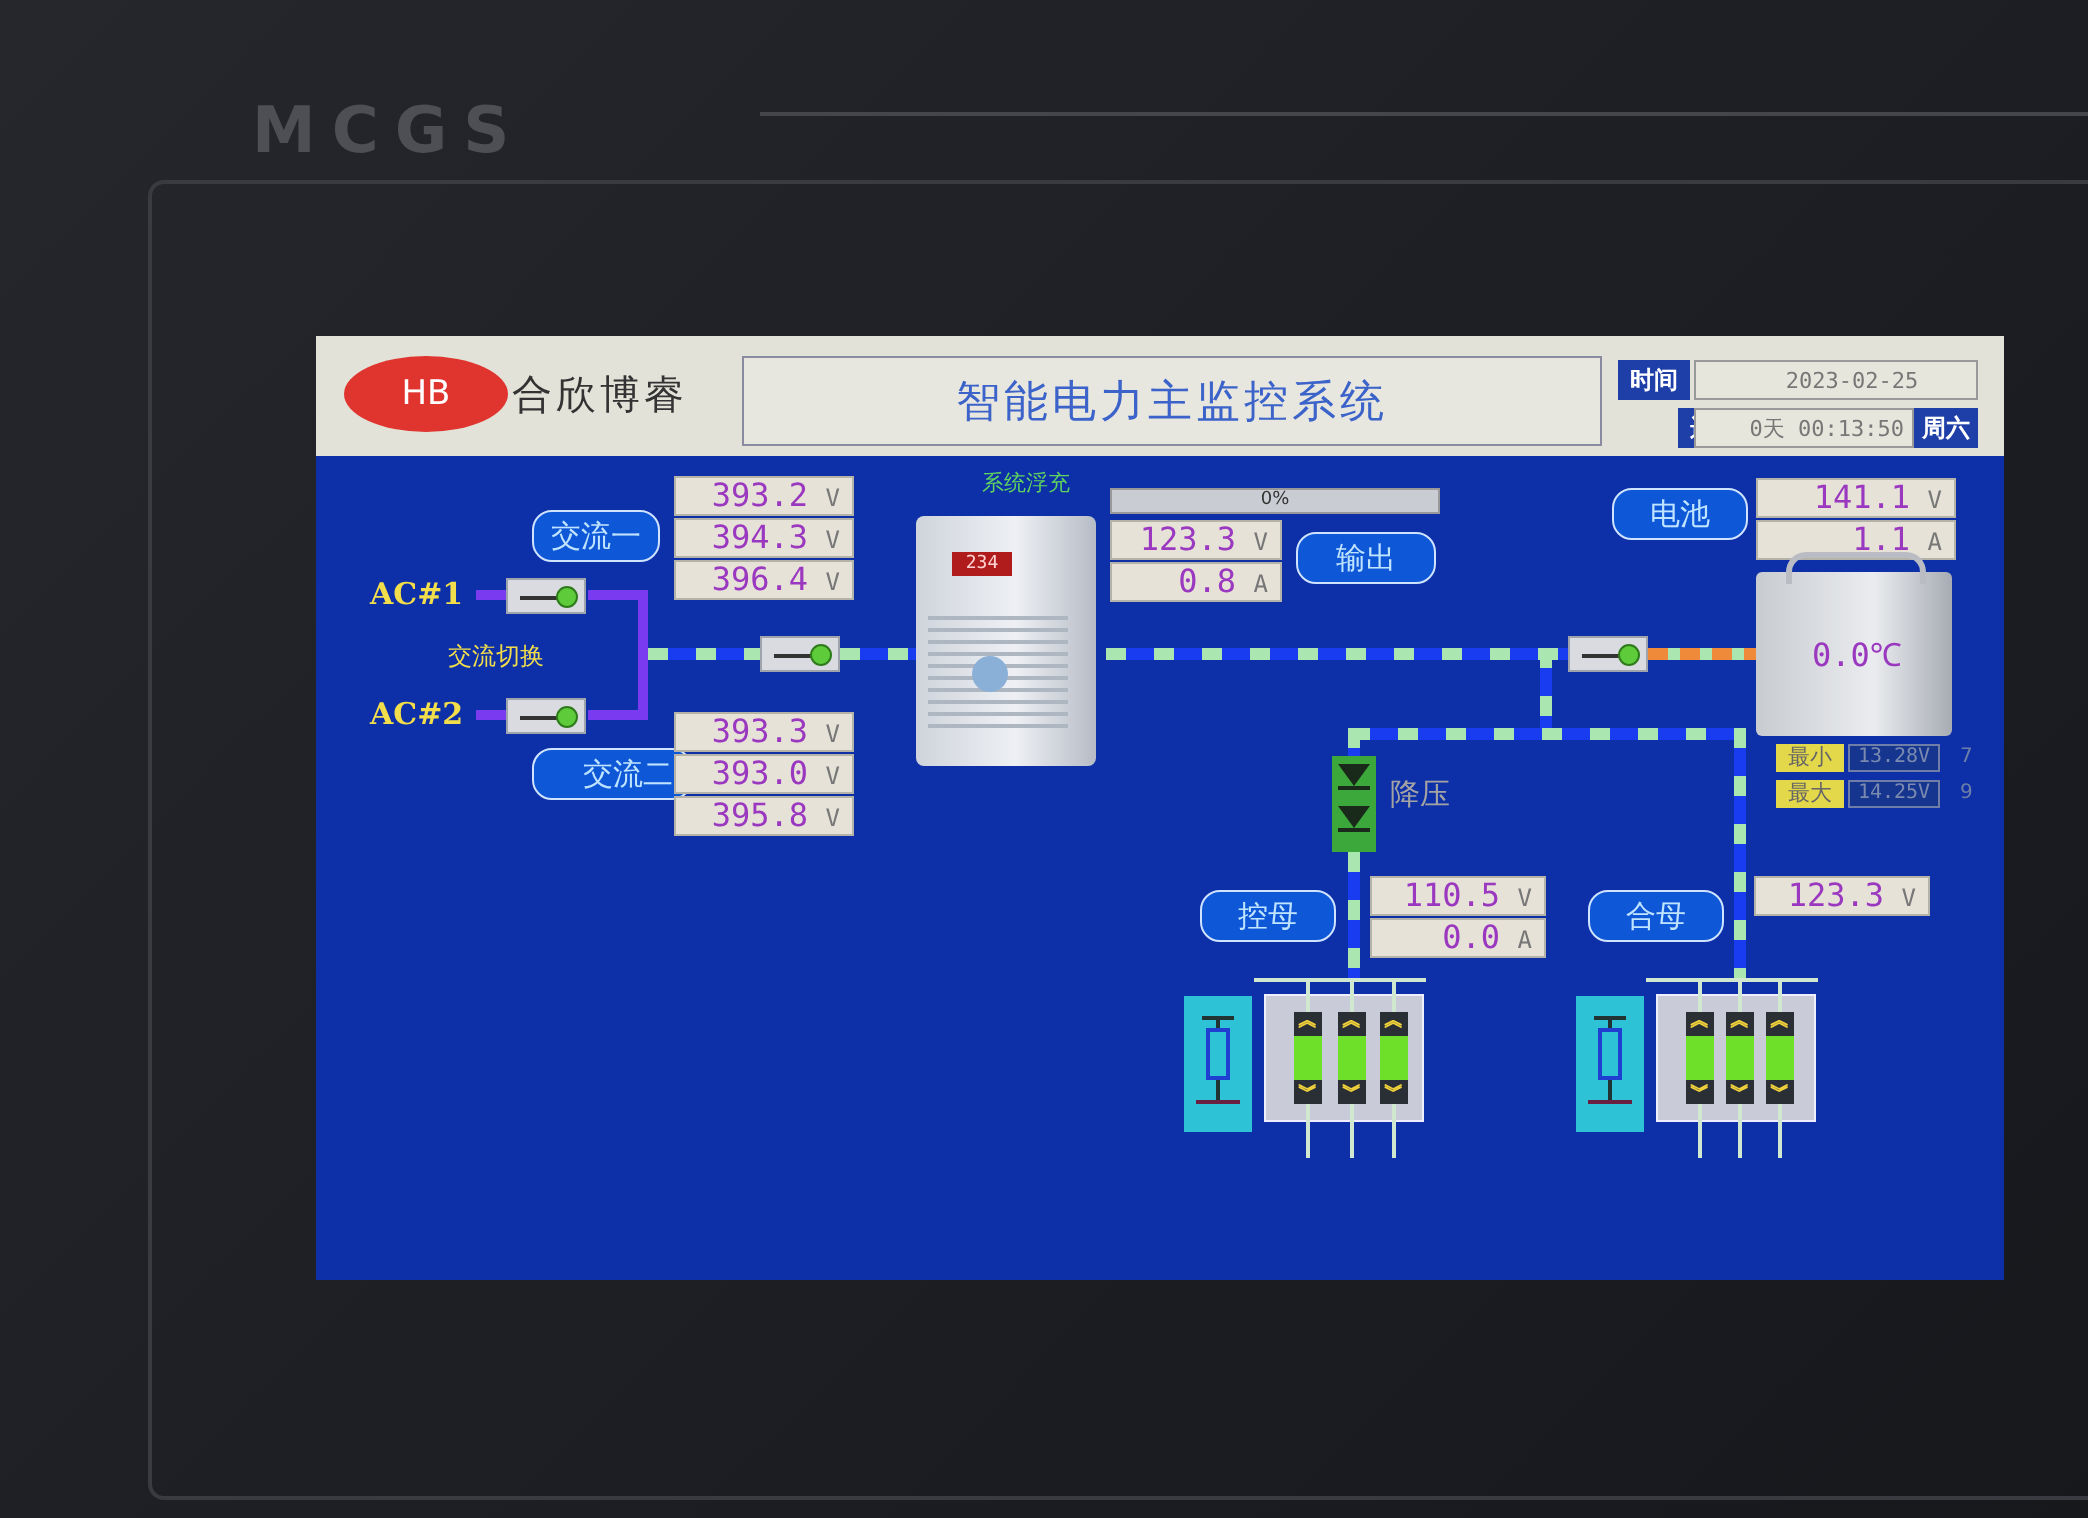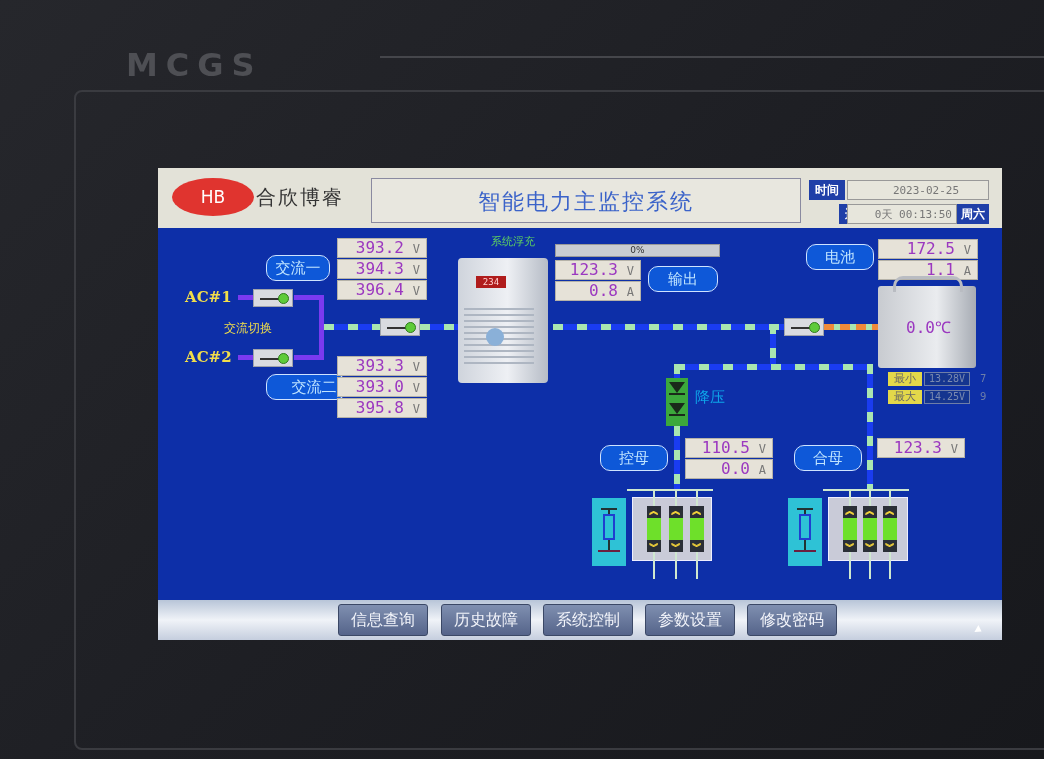--- a/index.html
+++ b/index.html
@@ -123,21 +123,21 @@
   .battery .handle { position: absolute; left: 15px; top: -10px; width: 70px; height: 16px; border: 3px solid #b9bcc2; border-bottom: none; border-radius: 10px 10px 0 0; }
   .battery .temp { position: absolute; left: 28px; top: 30px; font-size: 16px; color: #9b38c0; font-family: "DejaVu Sans Mono", monospace; }
 
   .mm-lbl { position: absolute; width: 34px; height: 14px; background: #e3d84a; color: #666; font-size: 11px; text-align: center; line-height: 14px; }
   .mm-val { position: absolute; width: 46px; height: 14px; border: 1px solid #6e7ea8; color: #7a8ab0; font-size: 10px; text-align: center; line-height: 12px; font-family: "DejaVu Sans Mono", monospace; background: #15358f; }
   .mm-idx { position: absolute; color: #6d7ea8; font-size: 10px; }
 
   .diode { position: absolute; left: 508px; top: 210px; width: 22px; height: 48px; background: #3ca83c; }
   .diode .tri { position: absolute; left: 3px; width: 0; height: 0; border-left: 8px solid transparent; border-right: 8px solid transparent; border-top: 11px solid #1a2a1a; }
   .diode .bar { position: absolute; left: 3px; width: 16px; height: 2px; background: #1a2a1a; }
-  .buck-label { position: absolute; left: 537px; top: 220px; color: #0ea5e9; font-size: 15px; }
+  .buck-label { position: absolute; left: 537px; top: 220px; color: #a3a3a3; font-size: 15px; }
 
   .ground-box { position: absolute; width: 34px; height: 68px; background: #2ec2d6; }
   .ground-box .t { position: absolute; left: 9px; top: 10px; width: 16px; height: 2px; background: #233; }
   .ground-box .stem { position: absolute; left: 16px; top: 10px; width: 2px; height: 44px; background: #233; }
   .ground-box .res { position: absolute; left: 11px; top: 16px; width: 12px; height: 26px; border: 2px solid #1f3fd0; background: #2ec2d6; }
   .ground-box .gnd { position: absolute; left: 6px; top: 52px; width: 22px; height: 2px; background: #6a2040; }
 
   .breaker-panel { position: absolute; width: 80px; height: 64px; background: #c9cbd8; border: 1px solid #eef; }
   .bp-rail { position: absolute; height: 2px; background: #cfe8cf; }
   .bp-leg { position: absolute; width: 2px; background: #cfe8cf; }
@@ -259,21 +259,21 @@
     </div>
   <div class="dash-orange" style="left:666px;top:156px;width:56px;"></div>
   <div class="dash-v" style="left:612px;top:156px;height:42px;"></div>
   <div class="dash-h" style="left:517px;top:196px;width:198px;"></div>
   <div class="dash-v" style="left:516px;top:196px;height:16px;"></div>
   <div class="dash-v" style="left:709px;top:196px;height:125px;"></div>
   <div class="dash-v" style="left:516px;top:258px;height:63px;"></div>
 
   <div class="pill" style="left:648px;top:76px;width:68px;">电池</div>
   <div class="rd" style="left:720px;top:71px;width:100px;">
-      <span class="num">172.5</span>
+      <span class="num">141.1</span>
       <span class="unit">V</span>
     </div>
   <div class="rd" style="left:720px;top:92px;width:100px;">
       <span class="num">1.1</span>
       <span class="unit">A</span>
     </div>
   <div class="battery">
     <div class="handle"></div>
     <div class="temp">0.0℃</div>
   </div>
@@ -355,21 +355,13 @@
       <span class="c1">︽</span>
       <div class="g"></div>
       <span class="c2">︾</span>
     </div>
   <div class="fuse" style="left:725px;top:338px;">
       <span class="c1">︽</span>
       <div class="g"></div>
       <span class="c2">︾</span>
     </div>
 
-  <div class="footer">
-    <div class="nav-btn" style="left:180px;">信息查询</div>
-    <div class="nav-btn" style="left:283px;">历史故障</div>
-    <div class="nav-btn" style="left:385px;">系统控制</div>
-    <div class="nav-btn" style="left:487px;">参数设置</div>
-    <div class="nav-btn" style="left:589px;">修改密码</div>
-    <div class="cursor"></div>
-  </div>
 </div>
 
 </body></html>

